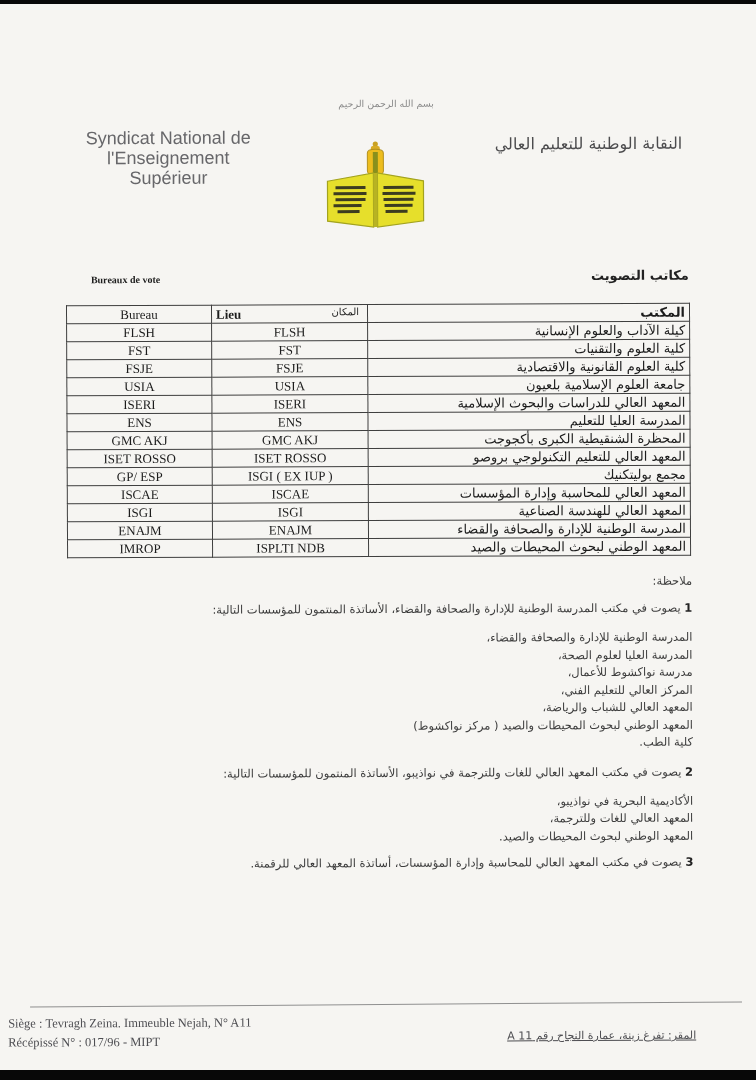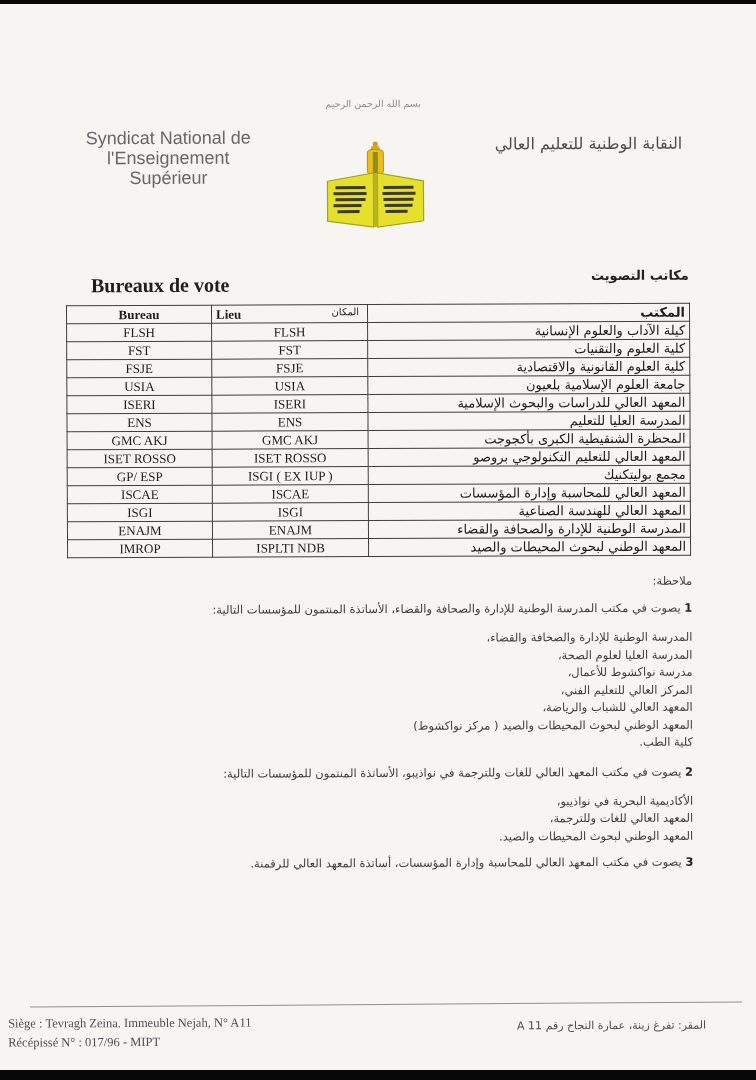--- a/index.html
+++ b/index.html
@@ -8,40 +8,40 @@
     background:#f6f5f2;
     font-family:"Liberation Serif", serif;
     color:#2e2e2e;
   }
   .bar{position:absolute;left:0;right:0;background:#080808;}
   .bar.top{top:0;height:4px;}
   .bar.bottom{bottom:0;height:10px;}
   .paper{position:absolute;top:4px;bottom:10px;left:0;right:0;transform:rotate(-0.25deg);}
   .ar{font-family:"DejaVu Sans", sans-serif;direction:rtl;unicode-bidi:isolate;}
 
-  .bismillah{position:absolute;top:94px;left:265px;width:220px;text-align:center;
+  .bismillah{position:absolute;top:94px;left:278px;width:220px;text-align:center;
     font-size:9.5px;color:#8a8a8a;letter-spacing:.5px;}
   .org-fr{position:absolute;top:123px;left:78px;width:184px;text-align:center;
     font-family:"Liberation Sans", sans-serif;font-size:18px;line-height:20px;color:#67676a;}
   .org-ar{position:absolute;top:131px;right:72px;width:260px;text-align:right;
     font-size:16px;color:#4c4c4e;}
   .logo{position:absolute;top:135px;left:321px;width:112px;height:104px;}
 
-  .title-fr{position:absolute;top:269px;left:92px;font-size:20px;font-weight:bold;color:#1d1d1d;}
+  .title-fr{position:absolute;top:269px;left:92px;font-size:10px;font-weight:bold;color:#1d1d1d;}
   .title-ar{position:absolute;top:265px;right:66px;font-size:13px;font-weight:bold;color:#222;}
 
   table.vote{position:absolute;top:300px;left:67px;width:623px;border-collapse:collapse;
     border:1.5px solid #3a3a3a;table-layout:fixed;}
   table.vote th, table.vote td{border:1px solid #3f3f3f;height:17px;padding:0 4px;
     font-size:13px;color:#1c1c1c;overflow:hidden;white-space:nowrap;}
   table.vote col.c1{width:145px;} table.vote col.c2{width:156px;} table.vote col.c3{width:322px;}
   .cell-latin{text-align:center;font-family:"Liberation Serif", serif;}
   .cell-office{text-align:right;font-family:"DejaVu Sans", sans-serif;direction:rtl;
     font-size:11px;color:#262626;padding-right:6px;}
-  th.h-bureau{text-align:center;font-weight:bold;}
+  th.h-bureau{text-align:center;font-weight:normal;}
   th.h-lieu{position:relative;text-align:left;font-weight:bold;}
   th.h-lieu .lieu-ar{position:absolute;right:8px;top:1px;font-weight:normal;
     font-family:"DejaVu Sans", sans-serif;font-size:10px;}
   th.h-office{text-align:right;padding-right:6px;font-family:"DejaVu Sans", sans-serif;
     font-size:11.5px;font-weight:bold;direction:rtl;}
 
   .notes{position:absolute;top:571px;right:64px;width:604px;direction:rtl;text-align:right;
     font-family:"DejaVu Sans", sans-serif;font-size:11.5px;color:#3d3d3d;}
   .notes p{margin:0;}
   .note-label{margin-bottom:13px !important;}
@@ -49,21 +49,21 @@
   .note-head .num{font-weight:bold;color:#222;}
   .notes ul{list-style:none;margin:0 0 13px 0;padding:0;line-height:17.5px;}
   .notes ul.tight{margin-bottom:10px;}
 
   .footer-rule{position:absolute;top:1000px;left:28px;right:16px;height:0;
     border-top:1px solid #8f8f8f;transform:rotate(-0.15deg);}
   .footer-fr{position:absolute;top:1009px;left:6px;font-size:12.5px;line-height:19px;color:#4e4e52;}
   .footer-fr p{margin:0;}
   .footer-ar{position:absolute;top:1005px;right:44px;text-align:right;direction:rtl;
     font-family:"DejaVu Sans", sans-serif;font-size:11px;line-height:19px;color:#4e4e52;}
-  .footer-ar p{margin:8px;}
+  .footer-ar p{margin:18px;text-decoration:underline;}
 </style>
 </head>
 <body>
 
 <div class="bar top"></div>
 <div class="bar bottom"></div>
 
 <div class="paper">
 
   <div class="bismillah ar">بسم الله الرحمن الرحيم</div>

